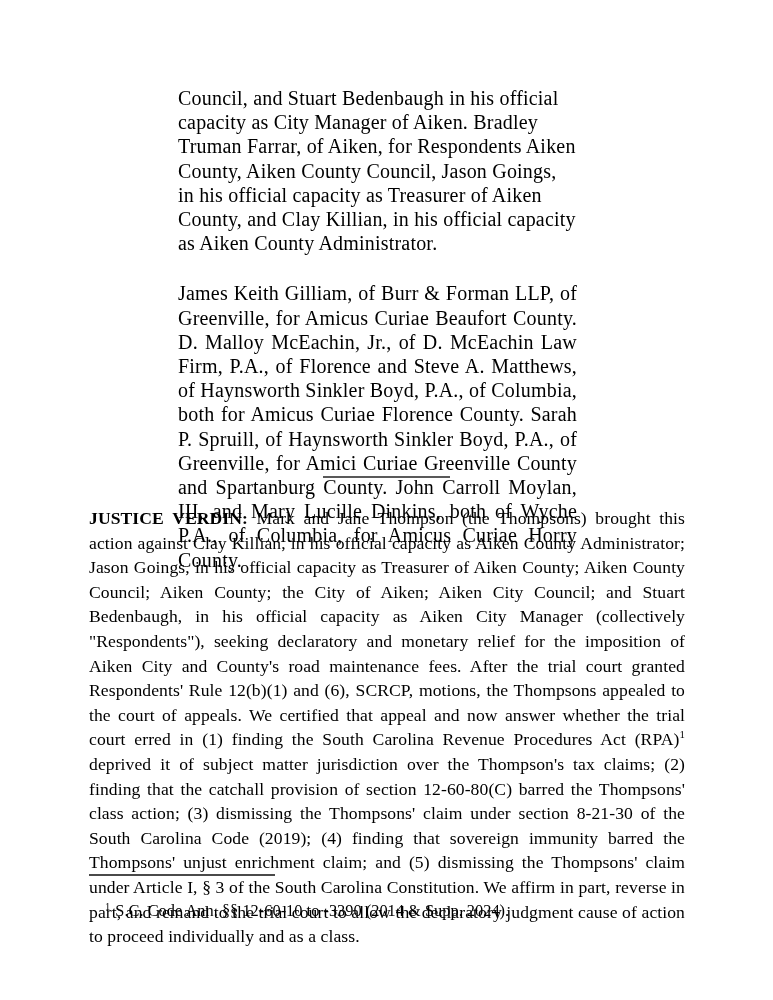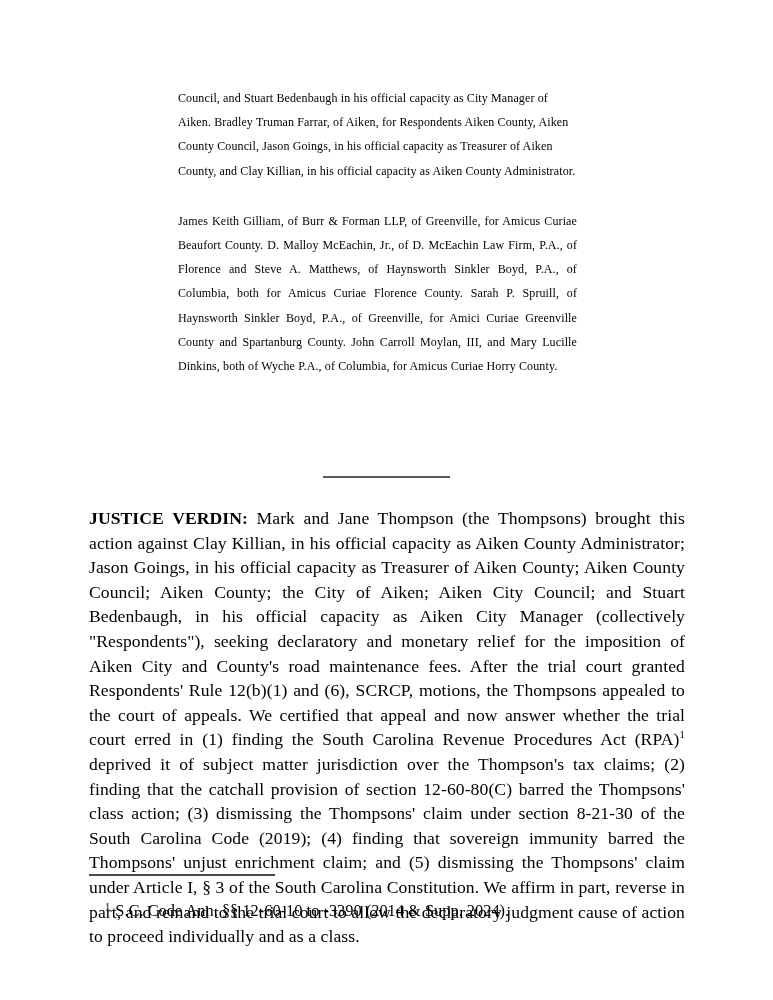--- a/index.html
+++ b/index.html
@@ -28,21 +28,21 @@
 
   
   .counsel-block {
     position: absolute;
     left: 178px;
     top: 86px;
     width: 399px;
   }
   .counsel-para {
     margin: 0 0 26px 0;
-    font-size: 12px;
+    font-size: 20px;
     line-height: 24.2px;
     text-align: justify;
     text-justify: inter-word;
     letter-spacing: 0.01em;
   }
   .counsel-para.last {
     margin-bottom: 4px;
   }
   
   .counsel-para.ragged {

